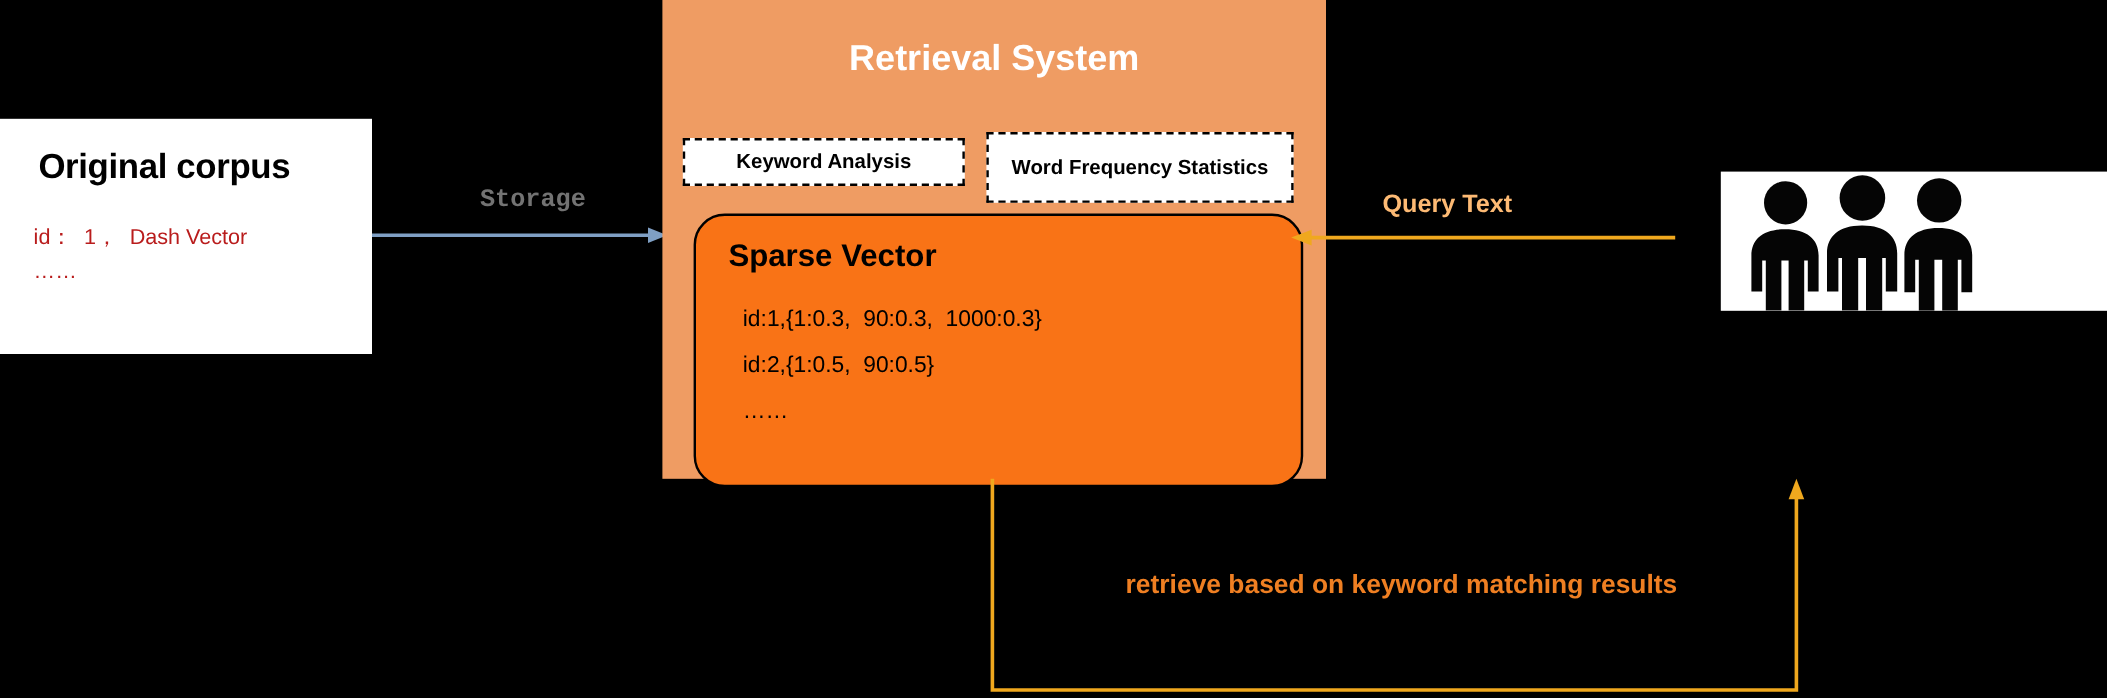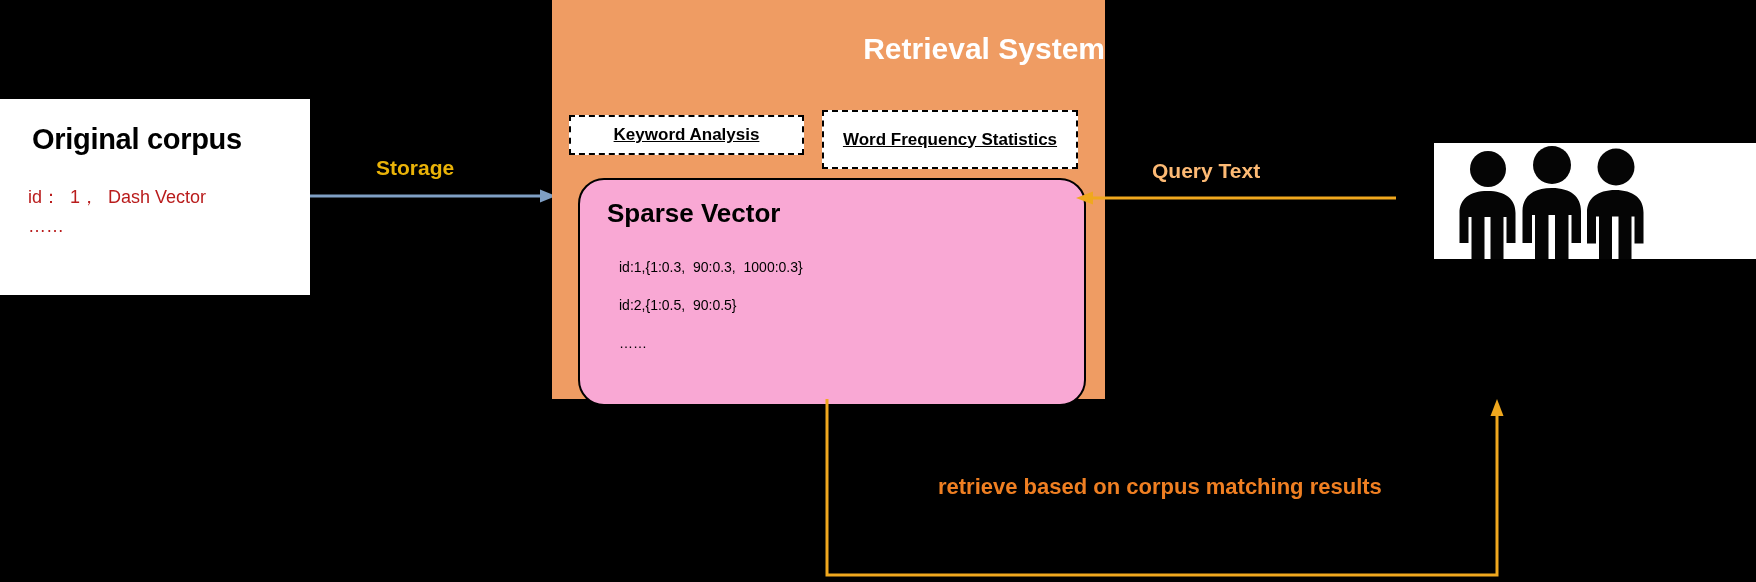--- a/index.html
+++ b/index.html
@@ -57,39 +57,38 @@
     top: 0px;
     width: 553px;
     height: 399px;
     background: #ef9c63;
   }
   #retrieval-title {
     position: absolute;
     left: 0px;
     top: 32px;
     width: 553px;
-    text-align: right;
+    text-align: center;
     font-size: 30px;
     font-weight: bold;
     color: #ffffff;
   }
 
   .dashed-box {
     position: absolute;
     background: #ffffff;
     border: 2.5px dashed #000000;
     box-sizing: border-box;
     display: flex;
     align-items: center;
     justify-content: center;
     text-align: center;
     color: #000000;
     font-weight: bold;
     line-height: 22px;
-    text-decoration: underline;
   }
   #keyword-analysis-box {
     left: 17px;
     top: 115px;
     width: 235px;
     height: 40px;
     font-size: 17px;
   }
   #word-frequency-box {
     left: 270px;
@@ -98,41 +97,41 @@
     height: 59px;
     font-size: 17px;
   }
 
   #sparse-vector-box {
     position: absolute;
     left: 26px;
     top: 178px;
     width: 508px;
     height: 228px;
-    background: #f9a8d4;
+    background: #f97316;
     border: 2.5px solid #000000;
     border-radius: 26px;
     box-sizing: border-box;
   }
   #sparse-vector-title {
     position: absolute;
     left: 27px;
     top: 18px;
     font-size: 26px;
     font-weight: bold;
     color: #000000;
   }
   #sparse-vector-lines {
     position: absolute;
     left: 39px;
     top: 68px;
     width: 450px;
   }
   .sv-line {
-    font-size: 14px;
+    font-size: 19px;
     color: #000000;
     line-height: 38px;
     white-space: pre;
   }
 
   
   #users-card {
     position: absolute;
     left: 1434px;
     top: 143px;
@@ -157,23 +156,24 @@
   #retrieve-path { left: 820px; top: 399px; }
 
   
   .edge-label {
     position: absolute;
     font-size: 21px;
     font-weight: bold;
     white-space: nowrap;
   }
   #storage-label {
-    left: 376px;
+    left: 400px;
     top: 156px;
-    color: #eab308;
+    color: #737373;
+    font-family: Liberation Mono, monospace;
   }
   #query-label {
     left: 1152px;
     top: 159px;
     color: #fdba74;
   }
   #retrieve-label {
     left: 938px;
     top: 474px;
     font-size: 22px;
@@ -223,21 +223,21 @@
   <svg id="query-arrow" class="arrow-svg" width="320" height="16" viewBox="0 0 320 16">
     <line x1="14" y1="8" x2="320" y2="8" stroke="#f0a81e" stroke-width="3"></line>
     <polygon points="0,8 17,1.5 17,14.5" fill="#f0a81e"></polygon>
   </svg>
   <div id="query-label" class="edge-label">Query Text</div>
 
   <svg id="retrieve-path" class="arrow-svg" width="690" height="183" viewBox="0 0 690 183">
     <polyline points="7,0 7,176 677,176 677,16" fill="none" stroke="#f0a81e" stroke-width="3"></polyline>
     <polygon points="677,0 670.5,17 683.5,17" fill="#f0a81e"></polygon>
   </svg>
-  <div id="retrieve-label" class="edge-label">retrieve based on corpus matching results</div>
+  <div id="retrieve-label" class="edge-label">retrieve based on keyword matching results</div>
 
   <div id="users-card">
     <svg id="users-icon" width="322" height="116" viewBox="0 0 322 116">
       <g fill="#050505">
 
         <circle cx="54" cy="26" r="18"></circle>
         <path d="M54 48 h-0.5 c-18 0 -28 8 -28 22 v30 h9 v-26 h3 v42 h13 v-42 h6 v42 h13 v-42 h3 v26 h9 v-30 c0 -14 -10 -22 -28 -22 z"></path>
 
         <circle cx="118" cy="22" r="19"></circle>
         <path d="M118 45 h-0.5 c-19 0 -29 9 -29 23 v32 h9.5 v-28 h3 v44 h13.5 v-44 h6.5 v44 h13.5 v-44 h3 v28 h9.5 v-32 c0 -14 -10 -23 -29 -23 z"></path>

